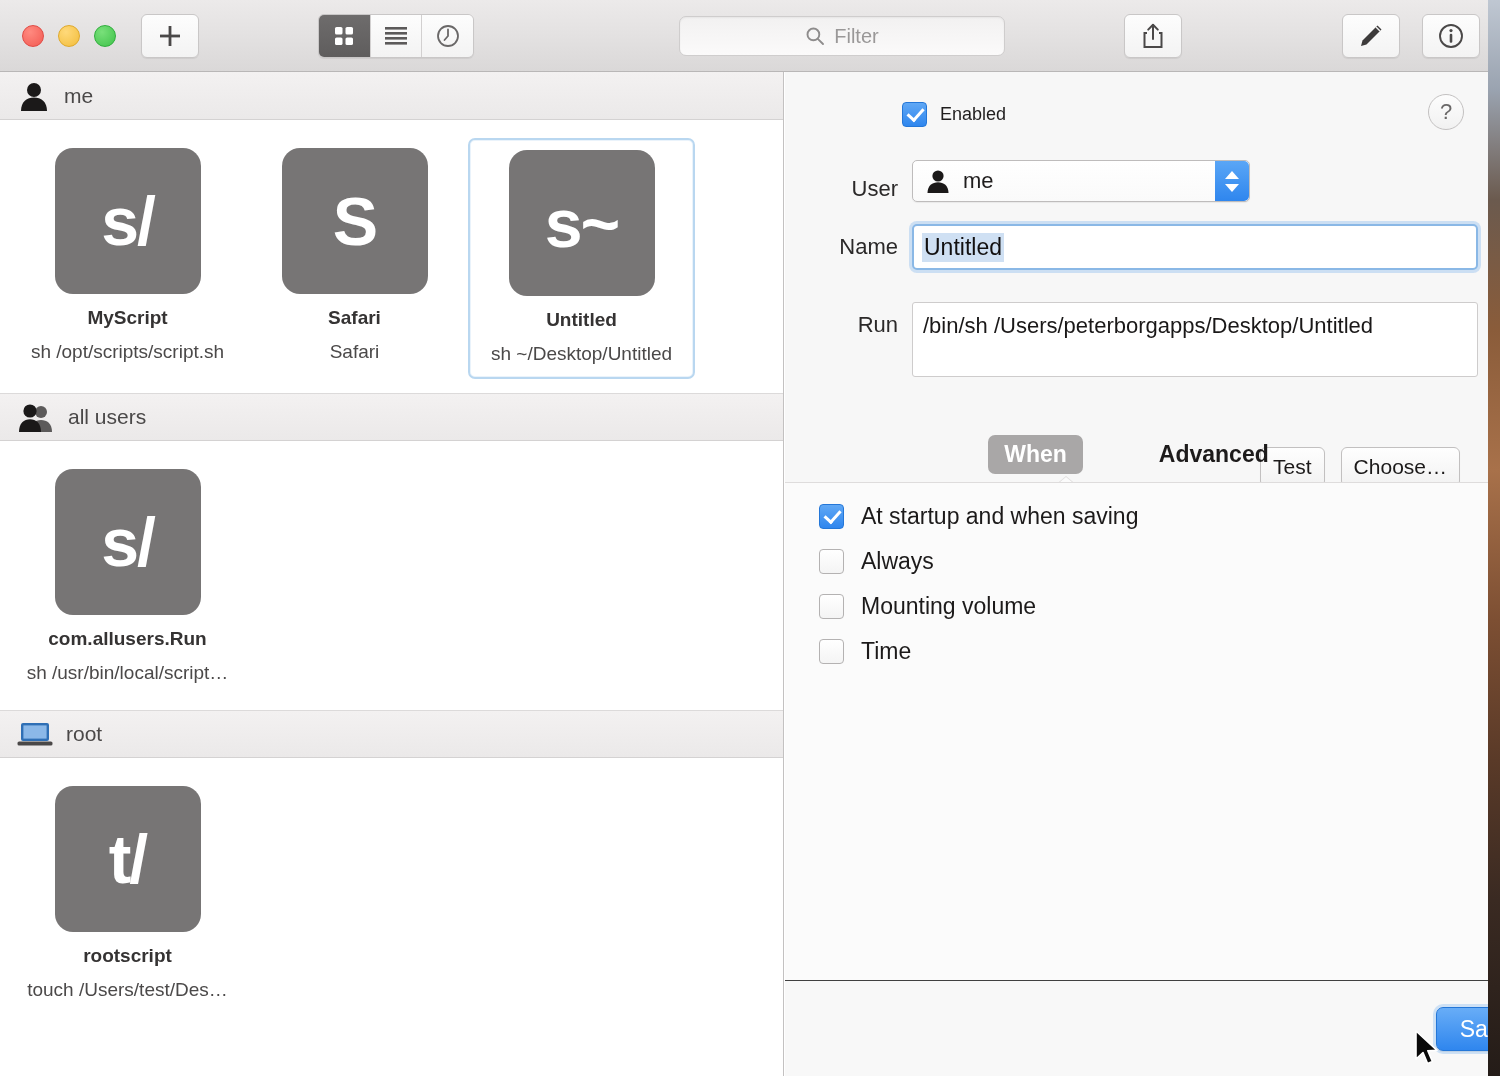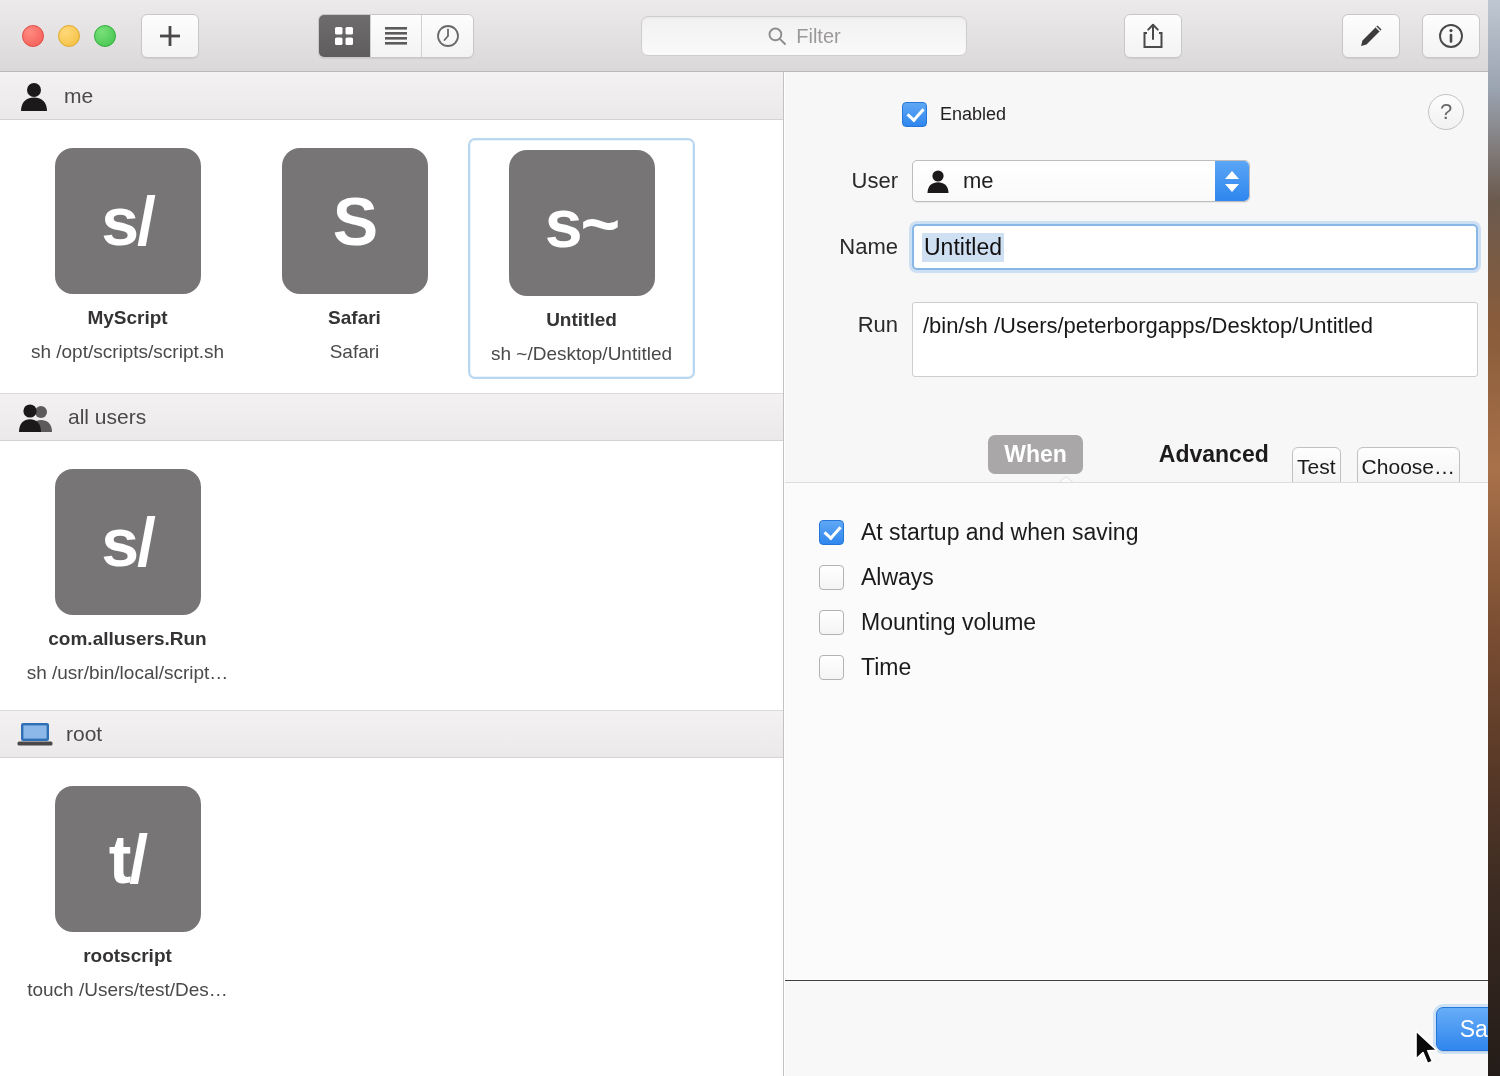--- a/index.html
+++ b/index.html
@@ -55,21 +55,21 @@
   }
   .seg {
     flex: 1; display: flex; align-items: center; justify-content: center;
     background: linear-gradient(180deg,#fdfdfd,#f3f3f3);
     border-right: 1px solid #d2d0d0;
   }
   .seg:last-child { border-right: none; }
   .seg.active { background: linear-gradient(180deg,#6e6c6c,#5f5d5d); }
 
   #filter-field {
-    position: absolute; left: 641px; top: 16px; width: 326px; height: 40px;
+    position: absolute; left: 679px; top: 16px; width: 326px; height: 40px;
     background: linear-gradient(180deg,#f2f1f1,#fbfafa);
     border: 1px solid #cfcdcd; border-radius: 7px;
     display: flex; align-items: center; justify-content: center; gap: 9px;
     box-shadow: inset 0 1px 2px rgba(0,0,0,.05);
   }
   #filter-field .ph { color: #9a9898; font-size: 20px; }
 
   
   #left-panel {
     position: absolute; left: 0; top: 72px; width: 784px; height: 1004px;
@@ -129,21 +129,21 @@
     background: linear-gradient(180deg,#60a8f5,#2f86ee);
     border-color: #2477d8;
   }
   .cbox.checked::after {
     content: ""; width: 7px; height: 13px;
     border: solid #fff; border-width: 0 3px 3px 0;
     transform: rotate(42deg) translate(-1px,-2px);
   }
   #chk-enabled-row .ctext { font-size: 18px; color: #201e1e; }
 
-  #user-row { left: 49px; top: 88px; gap: 14px; }
+  #user-row { left: 49px; top: 88px; gap: 14px; align-items: flex-end; }
   #user-row .flabel { width: 64px; }
   #user-popup {
     width: 338px; height: 42px; position: relative;
     background: linear-gradient(180deg,#fff,#fafafa);
     border: 1px solid #bebcbc; border-radius: 5px;
     display: flex; align-items: center; gap: 12px; padding-left: 12px;
     box-shadow: 0 1px 1px rgba(0,0,0,.06);
   }
   #user-popup .uname { font-size: 22px; color: #201e1e; }
   #user-stepper {
@@ -172,21 +172,21 @@
   #run-input {
     width: 566px; height: 75px;
     background: #fff; border: 1px solid #cecccc; border-radius: 3px;
     padding: 9px 10px; font-size: 22px; color: #1a1818; line-height: 28px;
   }
   #btn-row { position: absolute; right: 28px; top: 375px; display: flex; gap: 16px; }
   .plain-btn {
     border: 1px solid #c2c0c0; border-radius: 6px;
     background: linear-gradient(180deg,#fefefe,#f2f2f2);
     box-shadow: 0 1px 1px rgba(0,0,0,.07);
-    height: 40px; padding: 0 4px;
+    height: 40px; padding: 0 12px;
     display: flex; align-items: center; justify-content: center;
     font-size: 21px; color: #1c1a1a;
   }
 
   
   #tabs {
     position: absolute; left: 0; top: 355px; width: 703px; height: 55px;
     display: flex; align-items: center; justify-content: center; gap: 60px;
   }
   .tab { font-size: 23px; font-weight: bold; padding: 6px 16px; border-radius: 7px; color: #1d1b1b; }
@@ -194,21 +194,21 @@
   #tab-pointer {
     position: absolute; left: 268px; top: 405px;
     width: 0; height: 0;
     border-left: 13px solid transparent; border-right: 13px solid transparent;
     border-bottom: 11px solid #fbfbfb;
     filter: drop-shadow(0 -1px 0 #dedcdc);
   }
   #insp-body {
     position: absolute; left: 0; top: 410px; width: 703px; height: 498px;
     background: #fbfbfb; border-top: 1px solid #dedcdc;
-    padding: 36px 0 0 34px;
+    padding: 20px 0 0 34px;
   }
   .opt-row { display: flex; align-items: center; gap: 17px; margin-bottom: 18px; }
   .opt-row .otext { font-size: 23px; color: #1c1a1a; }
   #insp-footer {
     position: absolute; left: 0; top: 908px; width: 779px; height: 96px;
     background: #f8f8f8; border-top: 1px solid #404040;
   }
   #save-btn {
     position: absolute; right: 28px; top: 26px;
     width: 100px; height: 44px; border-radius: 7px;

